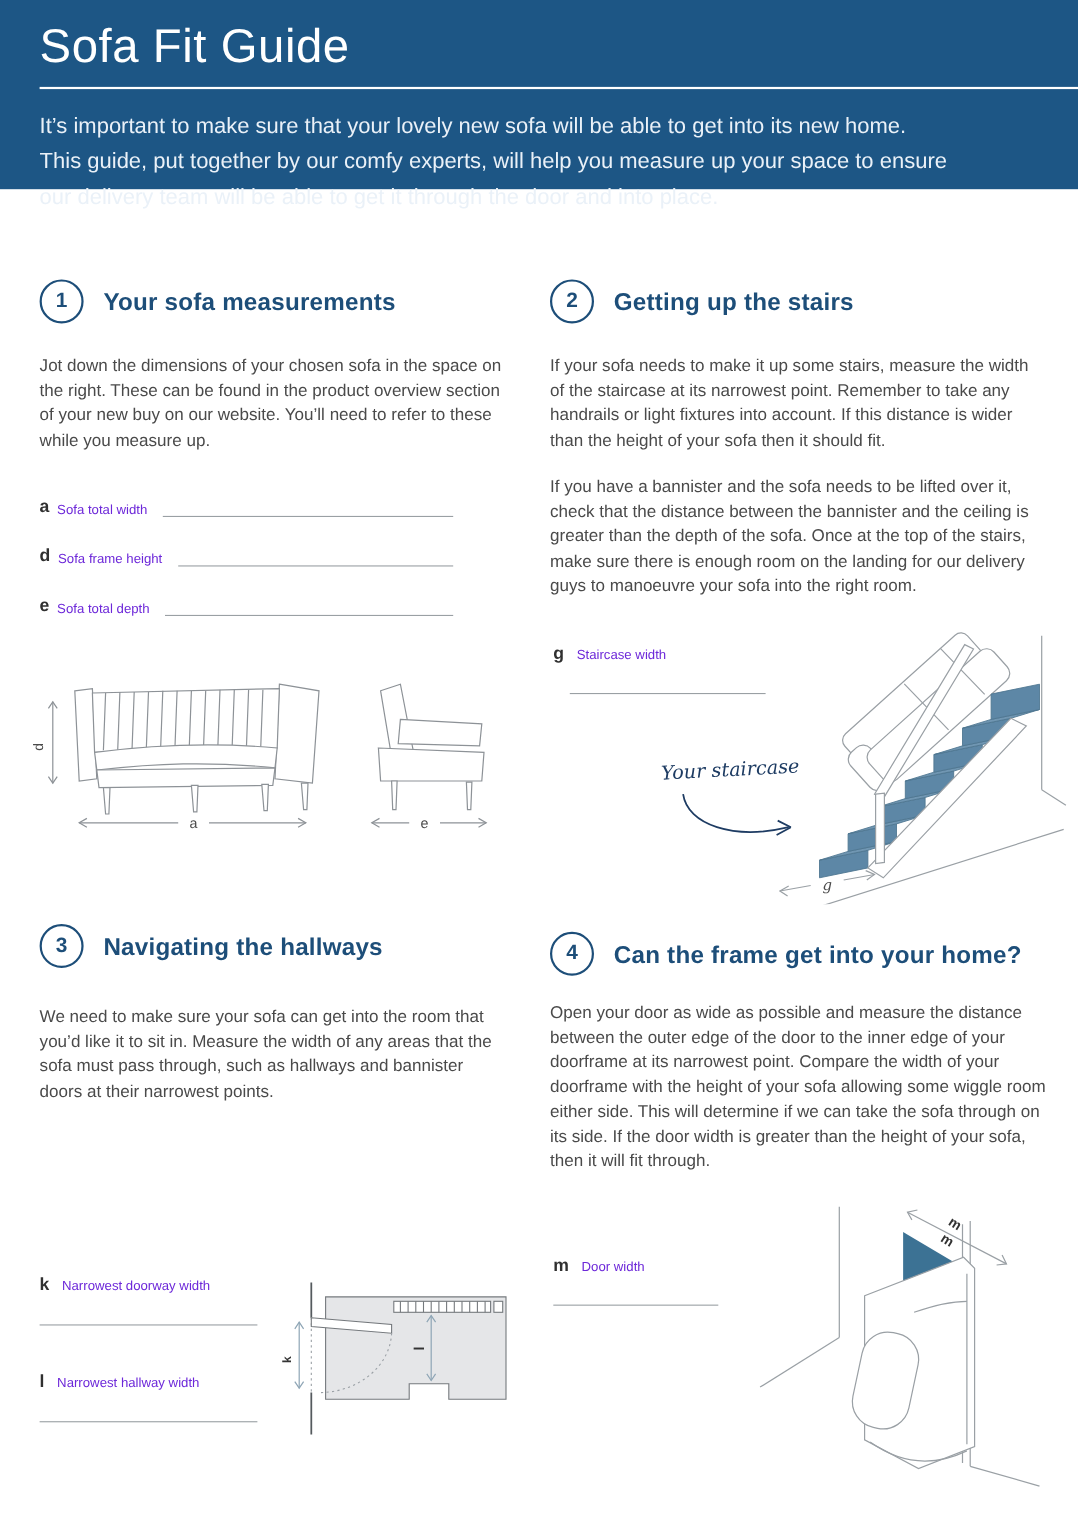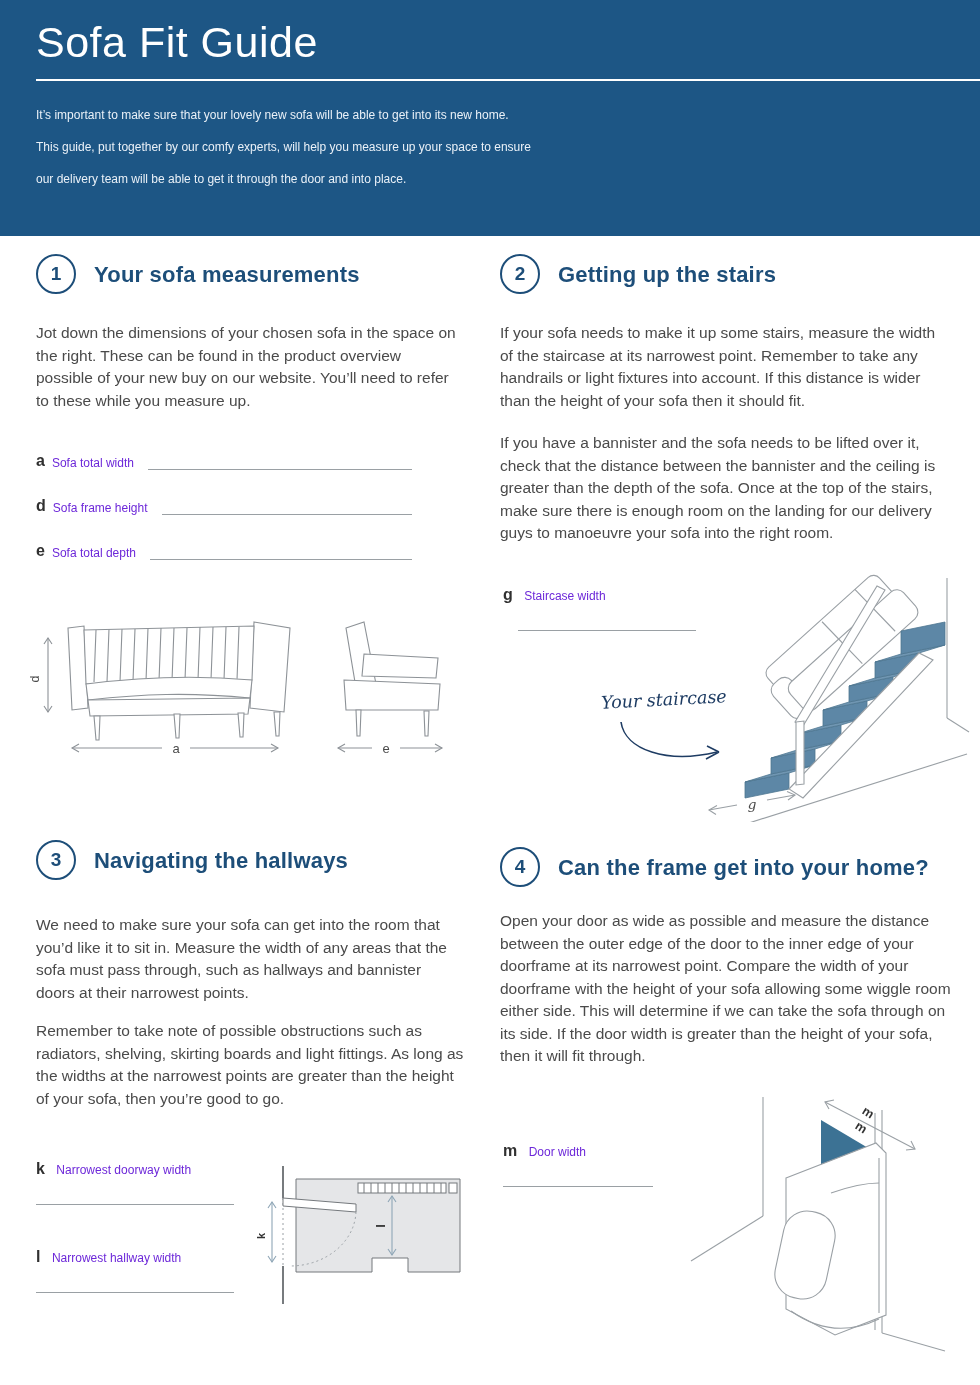--- a/index.html
+++ b/index.html
@@ -1,23 +1,23 @@
 <!DOCTYPE html>
 <html><head>
 <meta charset="utf-8">
 <style>
   html,body{margin:0;padding:0;background:#ffffff;}
   .page{position:relative;width:980px;height:1385px;background:#ffffff;overflow:hidden;
         font-family:"Liberation Sans",sans-serif;color:#4a4a4a;}
   
-  .header{position:absolute;left:0;top:0;width:980px;height:236px;background:#1d5685;}
+  .header{position:absolute;left:0;top:0;width:980px;height:172px;background:#1d5685;}
   .header h1{margin:0;position:absolute;left:36px;top:18px;font-size:43px;font-weight:400;
              letter-spacing:.5px;color:#ffffff;}
   .header .rule{position:absolute;left:36px;top:79px;width:944px;height:2px;background:#ffffff;}
-  .header .intro{position:absolute;left:36px;top:99px;font-size:12px;line-height:32px;color:#eaf1f8;
+  .header .intro{position:absolute;left:36px;top:99px;font-size:20px;line-height:32px;color:#eaf1f8;
                  font-weight:400;}
   
   .sec-head{position:absolute;display:flex;align-items:center;gap:18px;}
   .num-circle{flex:0 0 auto;width:36px;height:36px;border:2.5px solid #1d4e79;border-radius:50%;
               display:flex;align-items:center;justify-content:center;font-size:19px;font-weight:700;
               color:#1d4e79;}
   .sec-title{font-size:22px;font-weight:700;color:#1d4e79;line-height:27px;letter-spacing:.2px;}
   
   .para{position:absolute;font-size:15.5px;line-height:22.5px;color:#4a4a4a;}
   
@@ -44,21 +44,21 @@
       <span style="display:block">It’s important to make sure that your lovely new sofa will be able to get into its new home.</span>
       <span style="display:block">This guide, put together by our comfy experts, will help you measure up your space to ensure</span>
       <span style="display:block">our delivery team will be able to get it through the door and into place.</span>
     </div>
   </div>
 
   <div class="sec-head" style="left:36px;top:254px;width:420px;">
     <div class="num-circle">1</div>
     <div class="sec-title">Your sofa measurements</div>
   </div>
-  <div class="para" style="left:36px;top:322px;width:420px;">Jot down the dimensions of your chosen sofa in the space on the right. These can be found in the product overview possible of your new buy on our website. You’ll need to refer to these while you measure up.</div>
+  <div class="para" style="left:36px;top:322px;width:420px;">Jot down the dimensions of your chosen sofa in the space on the right. These can be found in the product overview section of your new buy on our website. You’ll need to refer to these while you measure up.</div>
 
   <div class="inline-fields" style="left:36px;top:444px;width:376px;">
     <div class="field-row">
       <span class="field-letter">a</span>
       <span class="field-label">Sofa total width</span>
       <span class="write-line"></span>
     </div>
     <div class="field-row">
       <span class="field-letter">d</span>
       <span class="field-label">Sofa frame height</span>
@@ -184,21 +184,20 @@
     <text x="157" y="239" class="hand" font-size="13.5" fill="#4a4a4a" text-anchor="middle">g</text>
   </svg>
 
   <div class="sec-head" style="left:36px;top:840px;width:430px;">
     <div class="num-circle">3</div>
     <div class="sec-title">
       <span style="display:block">Navigating the hallways</span>
     </div>
   </div>
   <div class="para" style="left:36px;top:914px;width:428px;">We need to make sure your sofa can get into the room that you’d like it to sit in. Measure the width of any areas that the sofa must pass through, such as hallways and bannister doors at their narrowest points.</div>
-  <div class="para" style="left:36px;top:1020px;width:428px;">Remember to take note of possible obstructions such as radiators, shelving, skirting boards and light fittings. As long as the widths at the narrowest points are greater than the height of your sofa, then you’re good to go.</div>
 
   <div class="stack-field" style="left:36px;top:1160px;">
     <span class="field-letter">k</span>
     <span class="field-label">Narrowest doorway width</span>
     <div class="write-line" style="width:198px;"></div>
   </div>
   <div class="stack-field" style="left:36px;top:1248px;">
     <span class="field-letter">l</span>
     <span class="field-label">Narrowest hallway width</span>
     <div class="write-line" style="width:198px;"></div>

